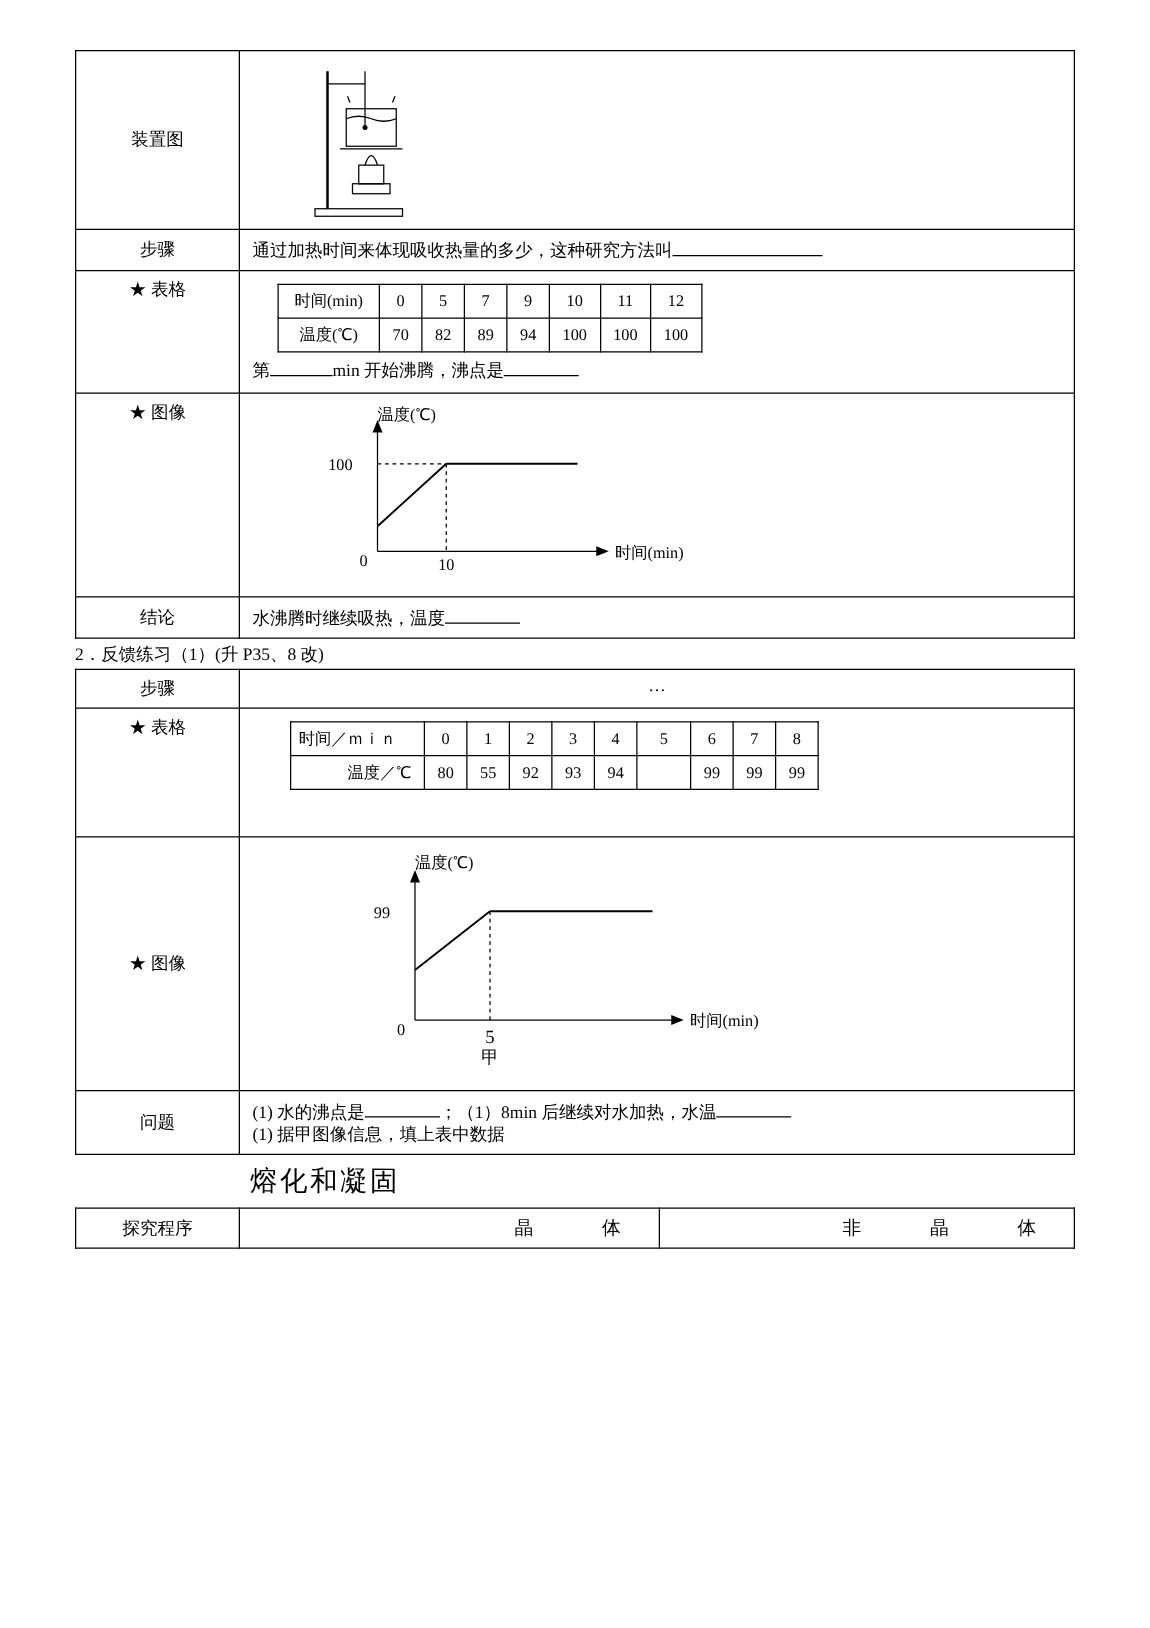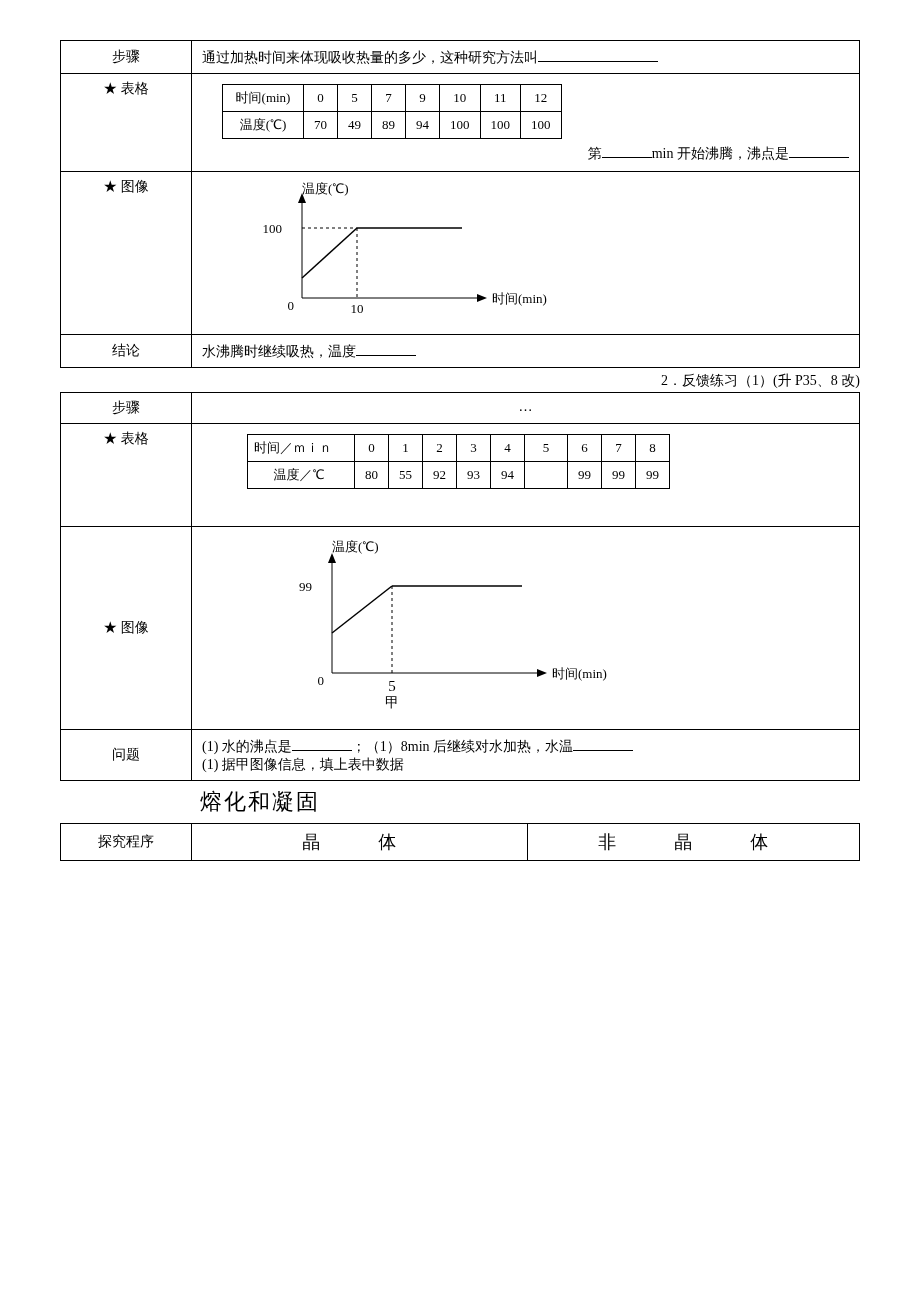--- a/index.html
+++ b/index.html
@@ -45,35 +45,62 @@
     vertical-align: baseline;
   }
   .blank-long { min-width: 120px; }
   .blank-short { min-width: 50px; }
   .section-title {
     font-size: 22px;
     margin: 6px 0 6px 140px;
     letter-spacing: 2px;
   }
   .big-head {
-    font-size: 18px;
-    text-align: center;
+    font-size: 15px;
+    text-align: right;
     letter-spacing: 20px;
     padding: 8px 0;
   }
   .center { text-align: center; }
   svg { display: block; }
   .apparatus-svg { margin-left: 30px; }
-  .note-line { margin: 2px 0 2px 0; text-align: right; }
+  .note-line { margin: 2px 0 2px 0; }
 </style>
 </head>
 <body>
 
 <table class="outer">
 <tbody>
+  <tr>
+    <td class="label-cell">装置图</td>
+    <td>
+
+      <svg class="apparatus-svg" width="120" height="130" viewBox="0 0 120 130">
+
+        <rect x="20" y="120" width="70" height="6" fill="none" stroke="#000"></rect>
+        <line x1="30" y1="120" x2="30" y2="10" stroke="#000" stroke-width="2"></line>
+
+        <line x1="30" y1="20" x2="60" y2="20" stroke="#000"></line>
+        <line x1="60" y1="10" x2="60" y2="55" stroke="#000"></line>
+        <circle cx="60" cy="55" r="2" fill="#000"></circle>
+
+        <rect x="45" y="40" width="40" height="30" fill="none" stroke="#000"></rect>
+        <path d="M45 48 Q55 44 65 48 Q75 52 85 48" stroke="#000" fill="none"></path>
+
+        <line x1="40" y1="72" x2="90" y2="72" stroke="#000"></line>
+
+        <path d="M55 100 L55 85 L75 85 L75 100 Z" fill="none" stroke="#000"></path>
+        <path d="M60 85 Q65 70 70 85" fill="none" stroke="#000"></path>
+        <rect x="50" y="100" width="30" height="8" fill="none" stroke="#000"></rect>
+
+        <line x1="48" y1="35" x2="46" y2="30" stroke="#000"></line>
+        <line x1="82" y1="35" x2="84" y2="30" stroke="#000"></line>
+      </svg>
+    </td>
+  </tr>
   <tr>
     <td class="label-cell">步骤</td>
     <td>
       <span>通过加热时间来体现吸收热量的多少，这种研究方法叫</span><span class="blank blank-long"></span>
     </td>
   </tr>
   <tr>
     <td class="label-cell" style="vertical-align:top">★ 表格</td>
     <td>
       <table class="inner" style="margin-left:20px;">
@@ -84,21 +111,21 @@
           <td>5</td>
           <td>7</td>
           <td>9</td>
           <td>10</td>
           <td>11</td>
           <td>12</td>
         </tr>
         <tr>
           <td>温度(℃)</td>
           <td>70</td>
-          <td>49</td>
+          <td>82</td>
           <td>89</td>
           <td>94</td>
           <td>100</td>
           <td>100</td>
           <td>100</td>
         </tr>
       </tbody>
           </table>
       <div class="note-line">
         <span>第</span><span class="blank blank-short"></span><span>min 开始沸腾，沸点是</span><span class="blank"></span>
@@ -144,36 +171,36 @@
 
 <table class="outer">
 <tbody>
   <tr>
     <td class="label-cell">步骤</td>
     <td class="center">…</td>
   </tr>
   <tr>
     <td class="label-cell" style="vertical-align:top;height:90px">★ 表格</td>
     <td>
-      <table class="inner" style="margin-left:45px;">
+      <table class="inner" style="margin-left:30px;">
         <tbody>
               <tr>
           <td style="width:90px;text-align:left;padding-left:6px">时间／ｍｉｎ</td>
           <td>0</td>
           <td>1</td>
           <td>2</td>
           <td>3</td>
           <td>4</td>
           <td>5</td>
           <td>6</td>
           <td>7</td>
           <td>8</td>
         </tr>
         <tr>
-          <td style="text-align:center;padding-left:6px">温度／℃</td>
+          <td style="text-align:right;padding-left:6px">温度／℃</td>
           <td>80</td>
           <td>55</td>
           <td>92</td>
           <td>93</td>
           <td>94</td>
           <td style="min-width:22px"></td>
           <td>99</td>
           <td>99</td>
           <td>99</td>
         </tr>

